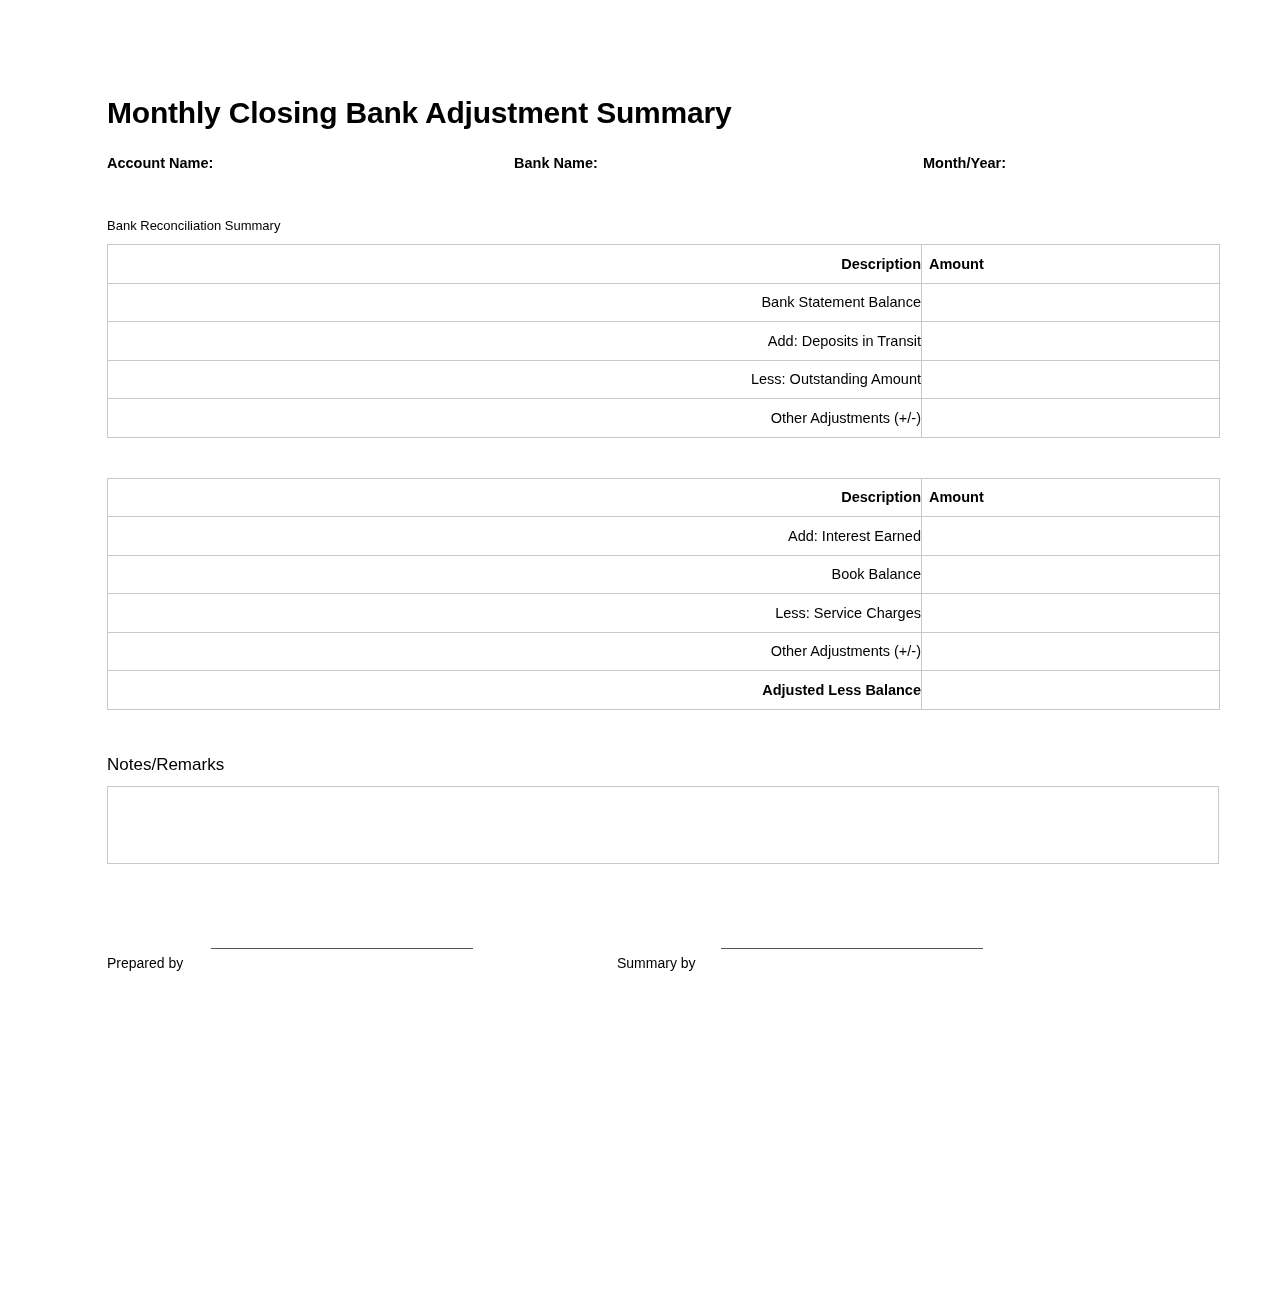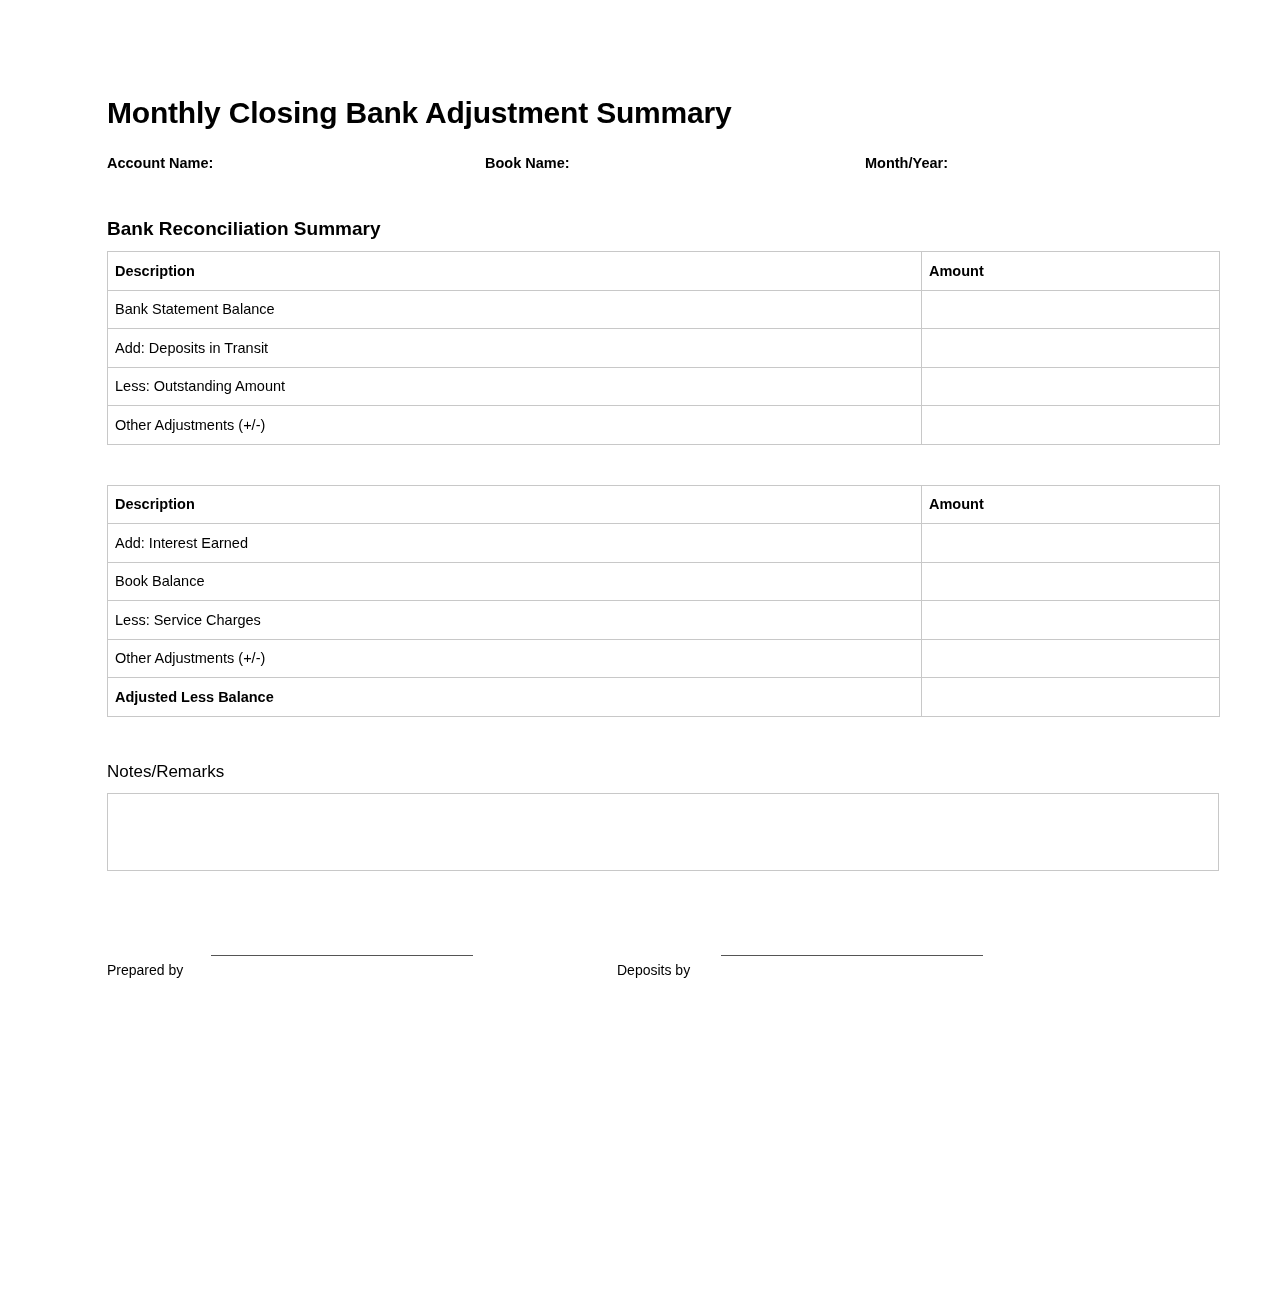--- a/index.html
+++ b/index.html
@@ -26,49 +26,50 @@
     font-weight: bold;
     letter-spacing: -0.2px;
     margin: 0 0 0 0;
     line-height: 1.2;
   }
   .meta-row {
     display: flex;
     margin-top: 24px;
     font-size: 14.5px;
     font-weight: bold;
+    gap: 29px;
   }
   .meta-field {
     font-size: 14.5px;
     font-weight: bold;
     white-space: nowrap;
   }
   .meta-field.acct { width: 378px; }
   .meta-field.bank { width: 380px; }
   .meta-field.month { width: auto; }
 
   .section-title {
-    font-size: 19px;
-    font-weight: bold;
+    font-size: 13px;
+    font-weight: normal;
     margin: 47px 0 11px 0;
   }
   table.recon {
     width: 1112px;
     border-collapse: collapse;
     table-layout: fixed;
   }
   table.recon td {
     border: 1px solid #c8c8c8;
     height: 38.5px;
     padding: 0 0 0 7px;
     font-size: 14.5px;
     vertical-align: middle;
     box-sizing: border-box;
   }
-  table.recon td.desc { width: 814px; }
+  table.recon td.desc { width: 814px; text-align: right; }
   table.recon td.amt { width: 298px; }
   table.recon tr.head td {
     font-weight: bold;
   }
   table.recon tr.total td.desc {
     font-weight: bold;
   }
 
   .table-gap { height: 40px; }
 
@@ -104,21 +105,21 @@
 </style>
 </head>
 <body>
 
 <div class="page">
 
   <h1 class="doc-title">Monthly Closing Bank Adjustment Summary</h1>
 
   <div class="meta-row">
     <div class="meta-field acct">Account Name:</div>
-    <div class="meta-field bank">Book Name:</div>
+    <div class="meta-field bank">Bank Name:</div>
     <div class="meta-field month">Month/Year:</div>
   </div>
 
   <div class="section-title">Bank Reconciliation Summary</div>
 
   <table class="recon">
     <tbody>
       <tr class="head">
         <td class="desc">Description</td>
         <td class="amt">Amount</td>
@@ -176,17 +177,17 @@
   <div class="notes-title">Notes/Remarks</div>
   <div class="notes-box"></div>
 
   <div class="signatures">
     <div class="sig">
       <div class="line"></div>
       <div class="label">Prepared by</div>
     </div>
     <div class="sig second">
       <div class="line"></div>
-      <div class="label">Deposits by</div>
+      <div class="label">Summary by</div>
     </div>
   </div>
 
 </div>
 
 </body></html>

